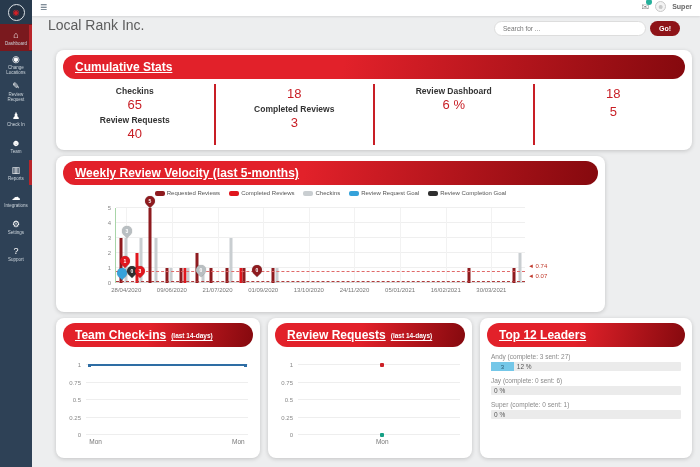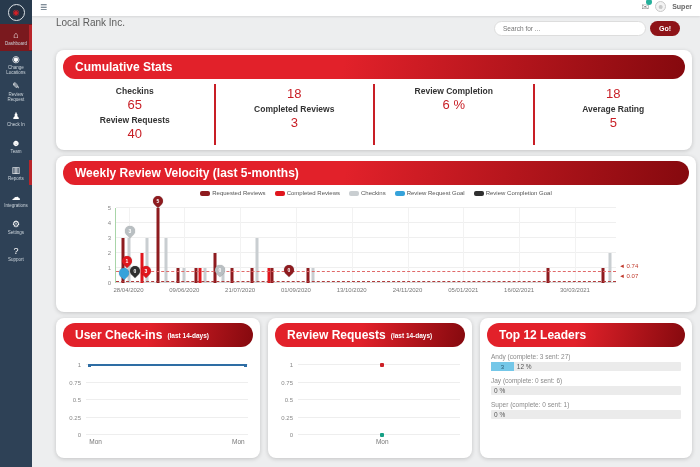--- a/index.html
+++ b/index.html
@@ -10,21 +10,21 @@
   .topbar { position:absolute; left:32px; top:0; right:0; height:16px; background:#fff;
             box-shadow:0 1px 2px rgba(0,0,0,.10); z-index:4; }
   .hamburger { position:absolute; left:8px; top:0px; font-size:12px; color:#5a6b7a; cursor:pointer; line-height:15px;}
   .top-right { position:absolute; right:8px; top:1px; display:flex; align-items:center; gap:6px; }
   .mail-wrap { position:relative; font-size:9px; color:#8a8a8a; }
   .mail-badge { position:absolute; right:-3px; top:-3px; width:6px; height:6px; border-radius:50%; background:#25b09b; }
   .avatar { width:11px; height:11px; border-radius:50%; background:#f3f3f3; border:1px solid #c9c9c9;
             display:flex; align-items:center; justify-content:center; font-size:7px; color:#c5c5c5; overflow:hidden;}
   .user-name { font-size:7px; color:#666; font-weight:bold; }
 
-  .page-title { position:absolute; left:56px; top:17px; font-size:10px; color:#5c5c5c; z-index:3;}
+  .page-title { position:absolute; left:48px; top:17px; font-size:14px; color:#5c5c5c; z-index:3;}
 
   .search-row { position:absolute; right:20px; top:21px; display:flex; align-items:center; z-index:3; }
   .search-input { width:152px; height:15px; border:1px solid #ddd; border-radius:8px; padding:0 8px;
                   font-size:6.5px; color:#666; background:#fff; outline:none; font-family:"Liberation Sans",sans-serif;}
   .go-btn { margin-left:4px; width:30px; height:15px; border:none; border-radius:8px; background:#8e1318;
             color:#fff; font-size:7px; font-weight:bold; cursor:pointer; font-family:"Liberation Sans",sans-serif;}
 
   
   .sidebar { position:absolute; left:0; top:0; bottom:0; width:32px; background:#2e4156; z-index:6; }
   .logo-box { height:24px; display:flex; align-items:center; justify-content:center; background:#283a4d; }
@@ -33,28 +33,28 @@
   .sb-item { position:relative; height:27px; display:flex; flex-direction:column; align-items:center;
              justify-content:center; cursor:pointer; }
   .sb-item.active { background:#7a191e; }
   .sb-ico { font-size:9px; color:#fff; line-height:10px; }
   .sb-lbl { font-size:4.5px; color:#ccd5dc; margin-top:1px; text-align:center; line-height:5px; }
   .sb-bar { position:absolute; right:0; top:1px; bottom:1px; width:3px; background:#b8242a; }
 
   
   .card { position:absolute; background:#fff; border-radius:8px; box-shadow:0 1px 4px rgba(0,0,0,.18); }
   #card-cumulative { left:56px; top:50px;  width:636px; height:100px; }
-  #card-weekly     { left:56px; top:156px; width:640px; height:156px; }
+  #card-weekly     { left:56px; top:156px; width:549px; height:156px; }
   #card-checkins   { left:56px; top:318px; width:204px; height:140px; }
   #card-requests   { left:268px; top:318px; width:204px; height:140px; }
   #card-leaders    { left:480px; top:318px; width:212px; height:140px; }
 
   .pill { margin:5px 7px 0; border-radius:14px; background:linear-gradient(100deg,#e2212a 45%,#85090e);
           color:#fff; font-weight:bold; padding:5px 12px; }
-  .pill.big { font-size:12px; }
+  .pill.big { font-size:12px;text-decoration:underline; }
   .pill .sub { font-size:6.5px; margin-left:5px; font-weight:bold; vertical-align:1px; }
 
   
   .stats-grid { display:flex; margin-top:5px; }
   .stat-col { flex:1; text-align:center; padding:1px 0; }
   .stat-col + .stat-col { border-left:2px solid #c81e25; }
   .stat { margin:1px 0 3px; }
   .stat .lbl { font-size:8.5px; font-weight:bold; color:#333; }
   .stat .val { font-size:13px; color:#c81e25; margin-top:1px; }
 
@@ -179,30 +179,29 @@
         <div class="stat">
           <div class="val">18</div>
         </div>
         <div class="stat">
           <div class="lbl">Completed Reviews</div>
           <div class="val">3</div>
         </div>
       </div>
       <div class="stat-col">
         <div class="stat">
-          <div class="lbl">Review Completion</div>
+          <div class="lbl">Review Dashboard</div>
           <div class="val">6 %</div>
         </div>
       </div>
       <div class="stat-col">
         <div class="stat">
           <div class="val">18</div>
         </div>
         <div class="stat">
-          <div class="lbl">Average Rating</div>
           <div class="val">5</div>
         </div>
       </div>
     </div>
 </div>
 
 <div class="card" id="card-weekly">
   <div class="pill big">Weekly Review Velocity (last 5-months)</div>
   <div id="weekly-legend">
       <span class="lg-item">
@@ -309,21 +308,21 @@
         </div>
         <div class="pin" style="left: calc(34.5% - 5px); bottom: 8.5px; background: rgb(142, 27, 31);">
           <span>0</span>
         </div>
       </div>
   </div>
 </div>
 
 <div class="card" id="card-checkins">
   <div class="pill big">
-    <span>User Check-ins</span><span class="sub">(last 14-days)</span>
+    <span>Team Check-ins</span><span class="sub">(last 14-days)</span>
   </div>
   <div class="mini-chart" id="mini-checkins">
       <div class="m-hline" style="bottom: 0px;"></div>
       <div class="m-ylab" style="bottom: 0px;">0</div>
       <div class="m-hline" style="bottom: 17.5px;"></div>
       <div class="m-ylab" style="bottom: 17.5px;">0.25</div>
       <div class="m-hline" style="bottom: 35px;"></div>
       <div class="m-ylab" style="bottom: 35px;">0.5</div>
       <div class="m-hline" style="bottom: 52.5px;"></div>
       <div class="m-ylab" style="bottom: 52.5px;">0.75</div>

